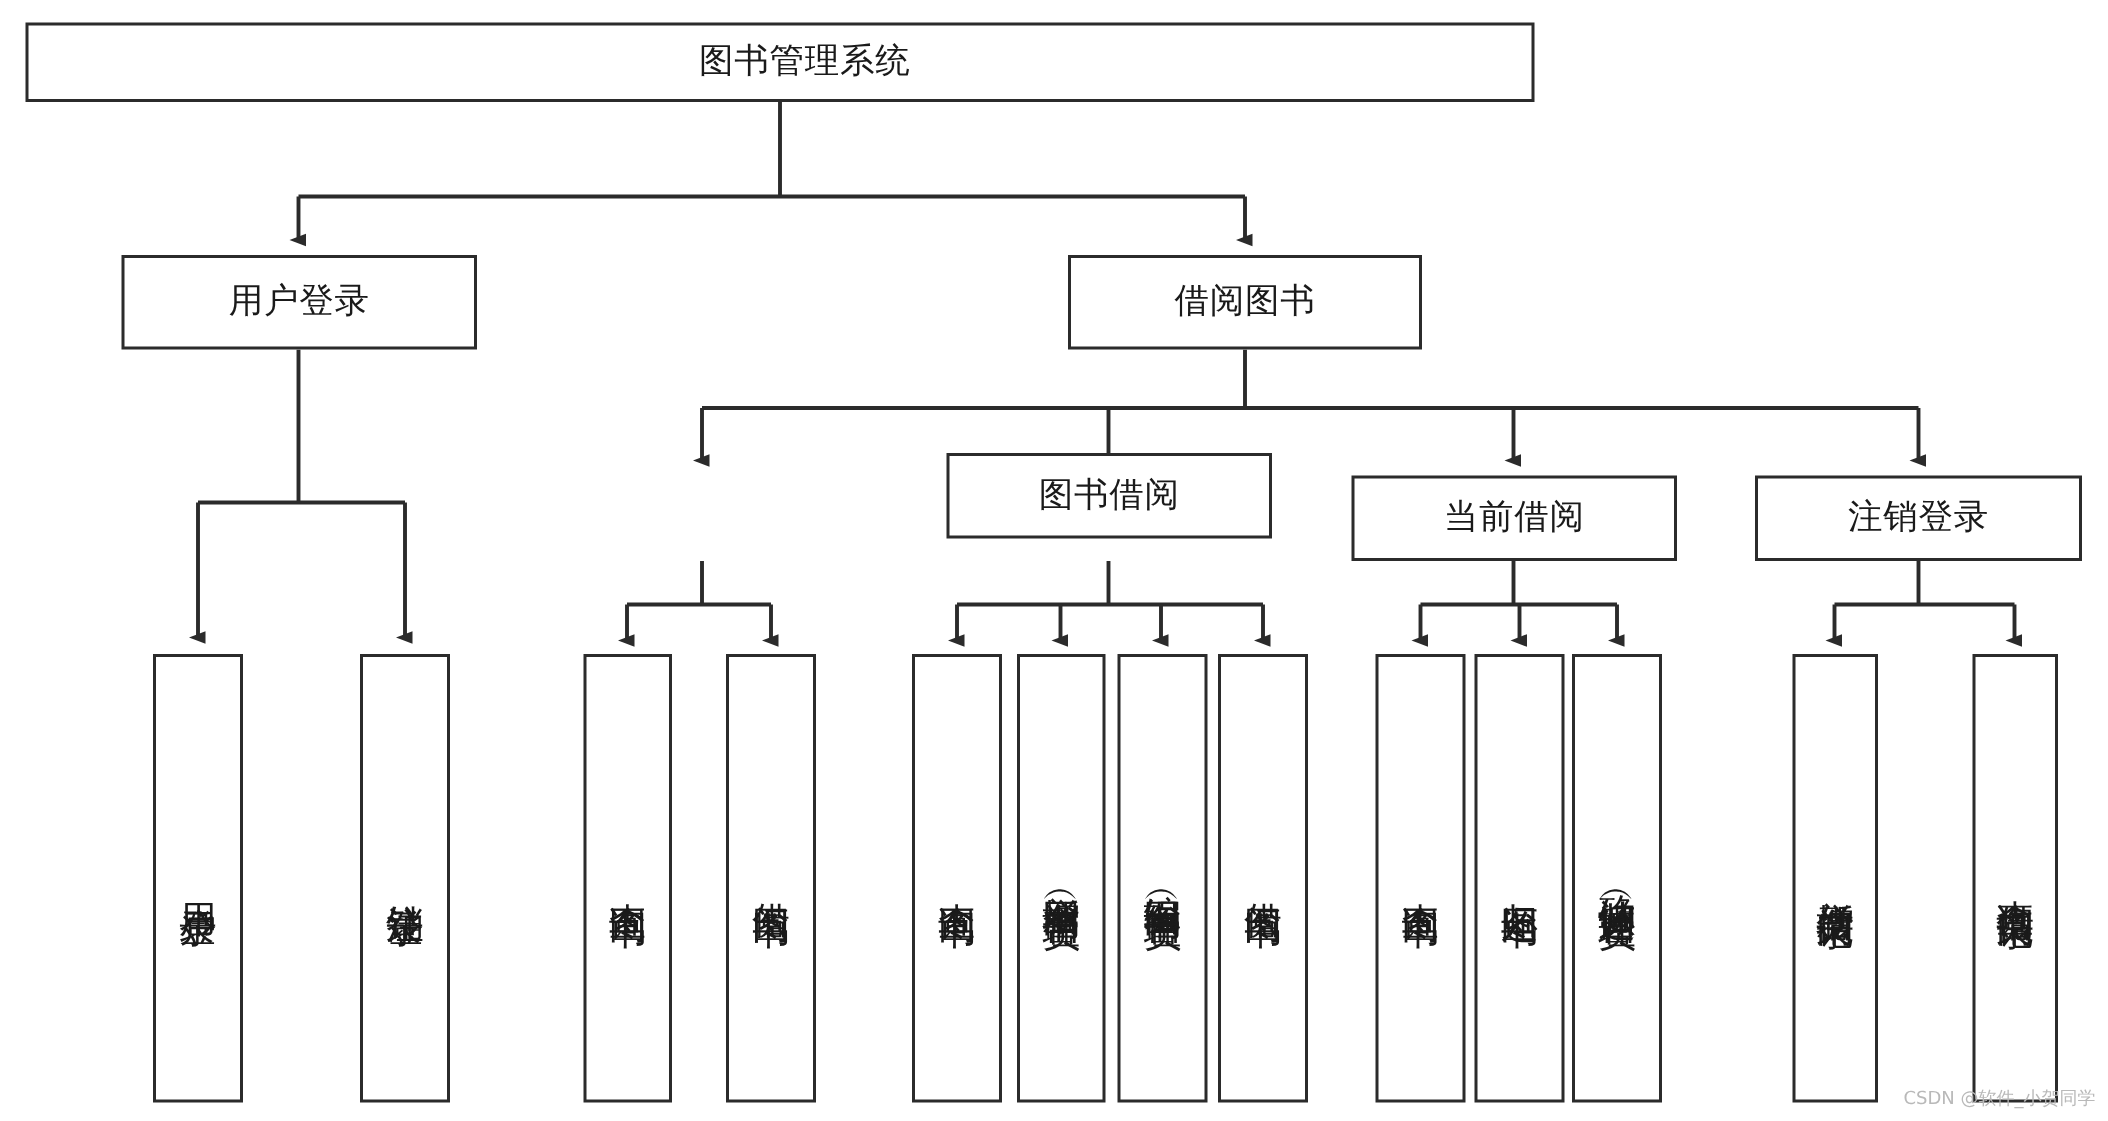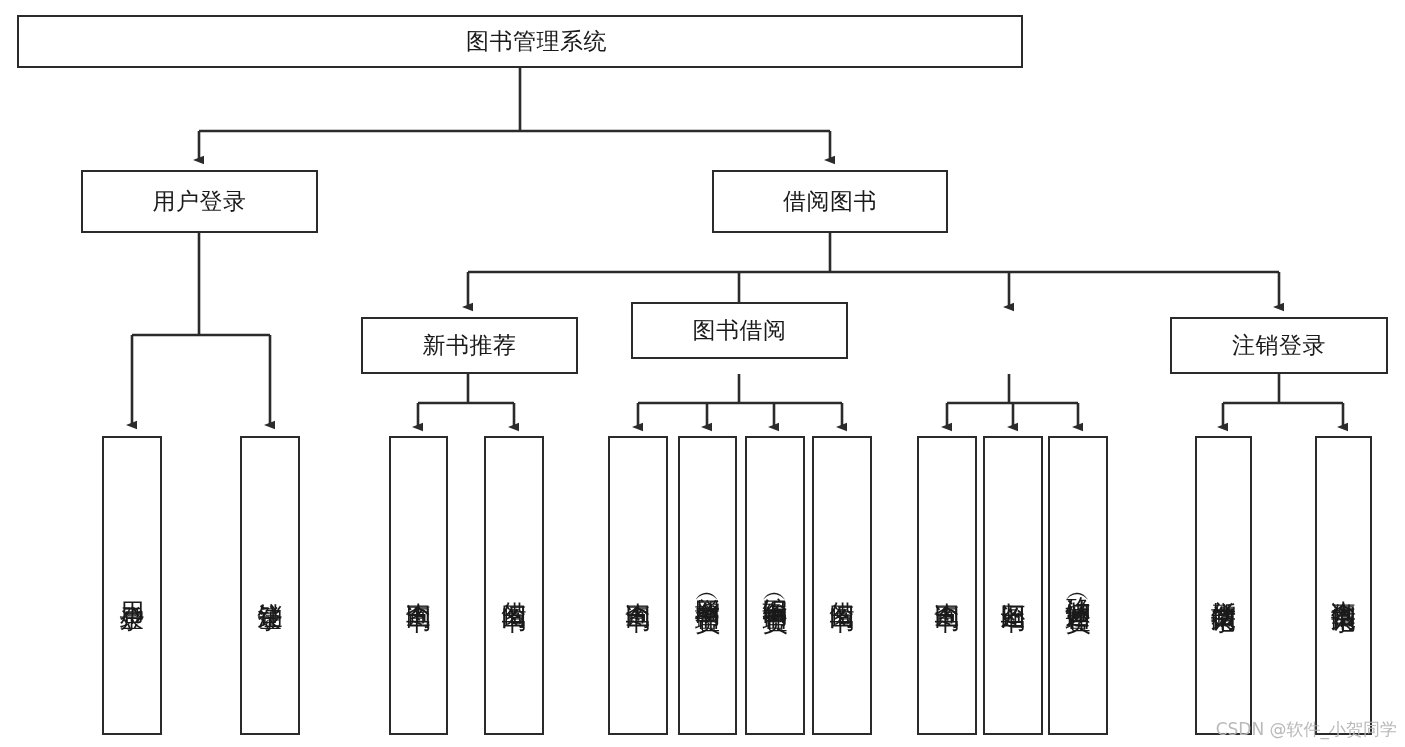--- a/index.html
+++ b/index.html
@@ -54,21 +54,21 @@
     writing-mode: vertical-rl;
     text-orientation: upright;
     font-size: 25px;
     letter-spacing: 2px;
     line-height: 1;
   }
   #watermark {
     position: absolute;
     right: 8px;
     bottom: 6px;
-    font-size: 17px;
+    font-size: 12px;
     color: #b9b9b9;
     font-family: "DejaVu Sans", "Liberation Sans", sans-serif;
     white-space: nowrap;
     pointer-events: none;
   }
 </style>
 </head>
 <body>
 
 <div id="diagram-root">
@@ -127,25 +127,25 @@
     <span class="label">图书管理系统</span>
   </div>
 
   <div class="node horizontal" style="left:81px; top:170px; width:237px; height:63px;">
     <span class="label">用户登录</span>
   </div>
   <div class="node horizontal" style="left:712px; top:170px; width:236px; height:63px;">
     <span class="label">借阅图书</span>
   </div>
 
-  <div class="node horizontal" style="left:361px; top:317px; width:217px; height:57px;">
-    <span class="label">新书推荐</span>
-  </div>
   <div class="node horizontal" style="left:631px; top:302px; width:217px; height:57px;">
     <span class="label">图书借阅</span>
+  </div>
+  <div class="node horizontal" style="left:901px; top:317px; width:217px; height:57px;">
+    <span class="label">当前借阅</span>
   </div>
   <div class="node horizontal" style="left:1170px; top:317px; width:218px; height:57px;">
     <span class="label">注销登录</span>
   </div>
 
   <div class="node vertical" style="left:102px; top:436px; width:60px; height:299px;">
     <span class="label">用户登录</span>
   </div>
   <div class="node vertical" style="left:240px; top:436px; width:60px; height:299px;">
     <span class="label">注销登录</span>

